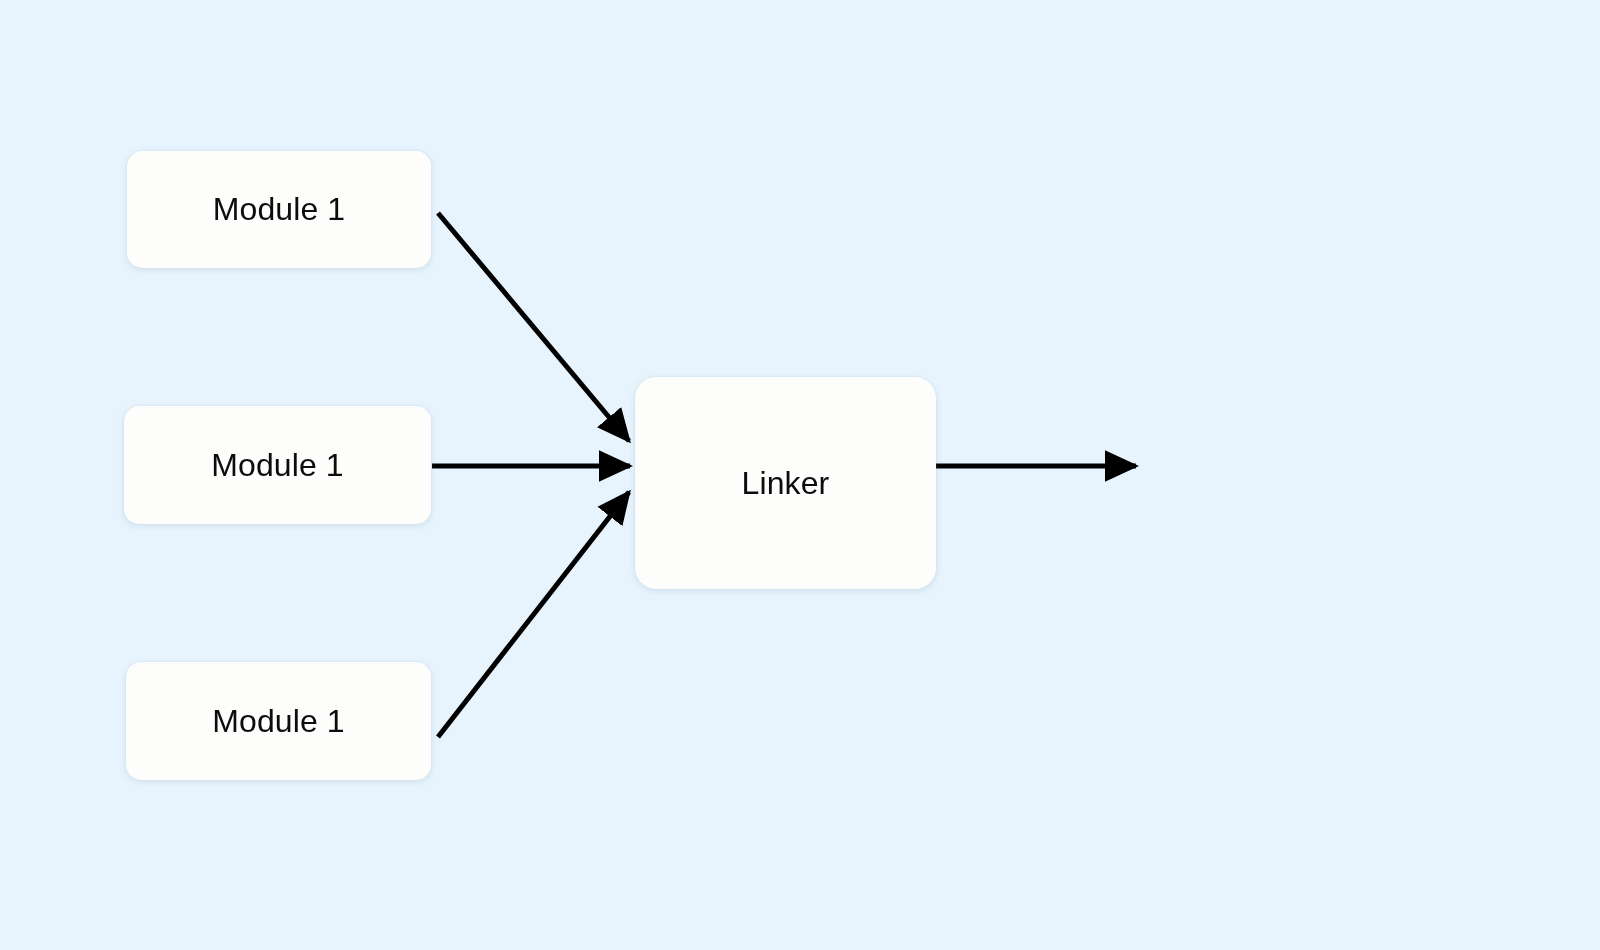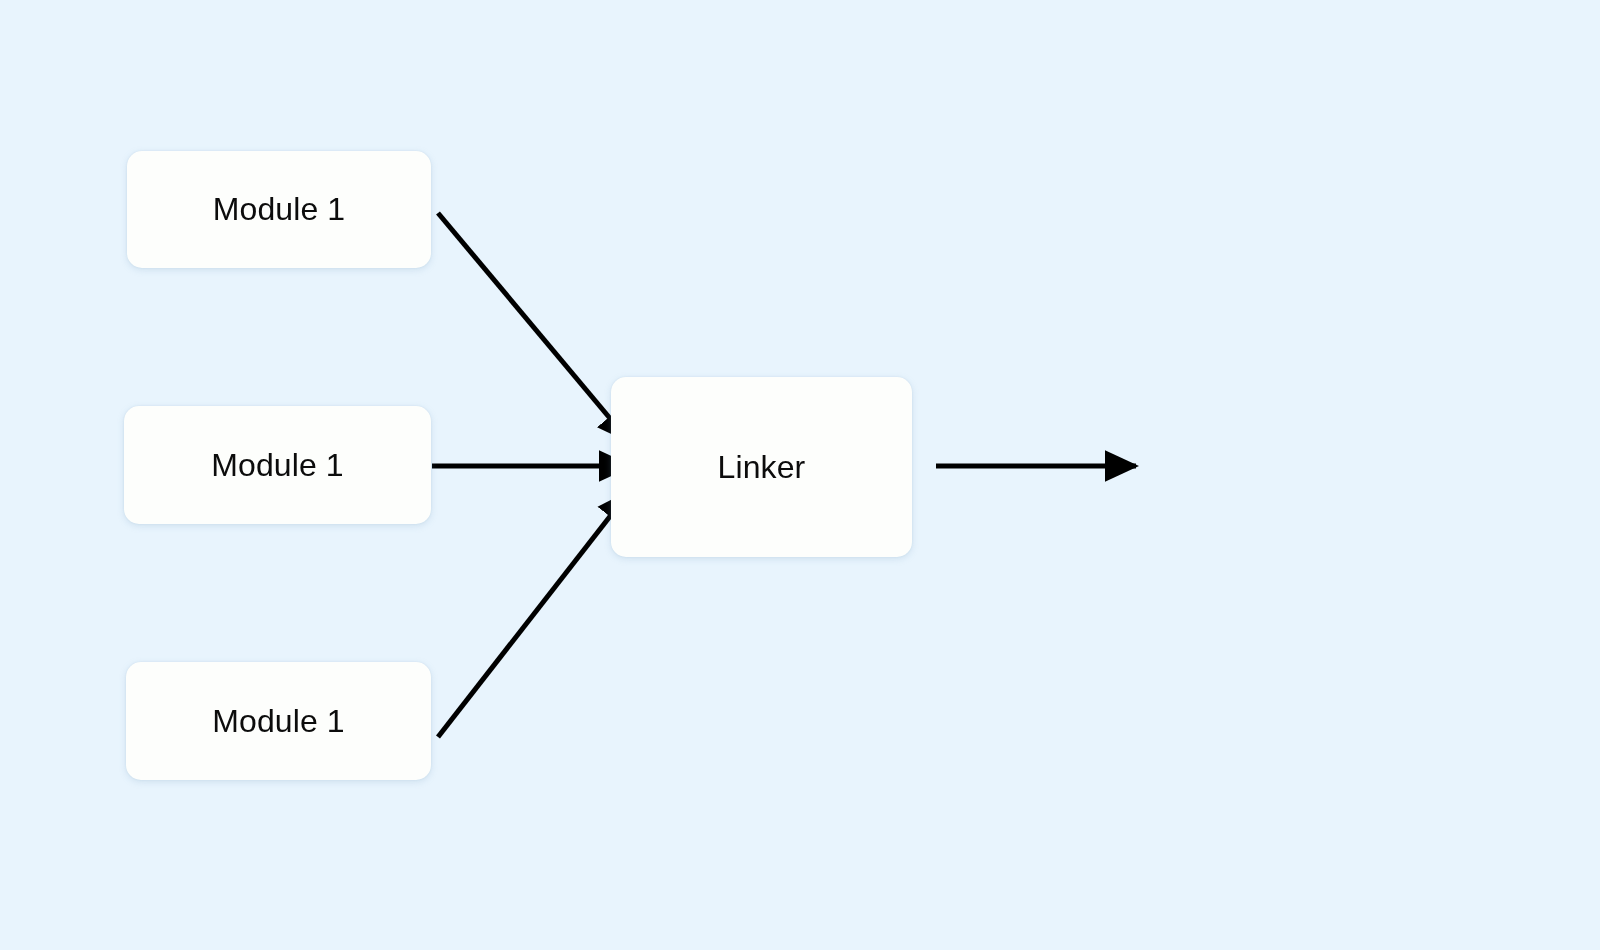--- a/index.html
+++ b/index.html
@@ -44,21 +44,21 @@
     color: #0c0c0c;
     font-size: 32px;
     font-weight: 400;
     line-height: 1.38;
     letter-spacing: 0.1px;
     white-space: pre-line;
   }
   .node-module-1 { left: 127px; top: 151px;  width: 304px; height: 117px; }
   .node-module-2 { left: 124px; top: 406px;  width: 307px; height: 118px; }
   .node-module-3 { left: 126px; top: 662px;  width: 305px; height: 118px; }
-  .node-linker   { left: 611px; top: 377px;  width: 301px; height: 180px; }
+  .node-linker   { left: 635px; top: 377px;  width: 301px; height: 212px; border-radius: 21px; }
   .node-output   { left: 1142px; top: 375px; width: 300px; height: 182px; }
 </style>
 </head>
 <body>
 
 <div id="canvas">
 
   <svg id="edges" viewBox="0 0 1600 950" xmlns="http://www.w3.org/2000/svg">
     <defs>
       <marker id="arrowhead" markerWidth="7" markerHeight="7" refX="6.2" refY="3.5" orient="auto" markerUnits="strokeWidth">

